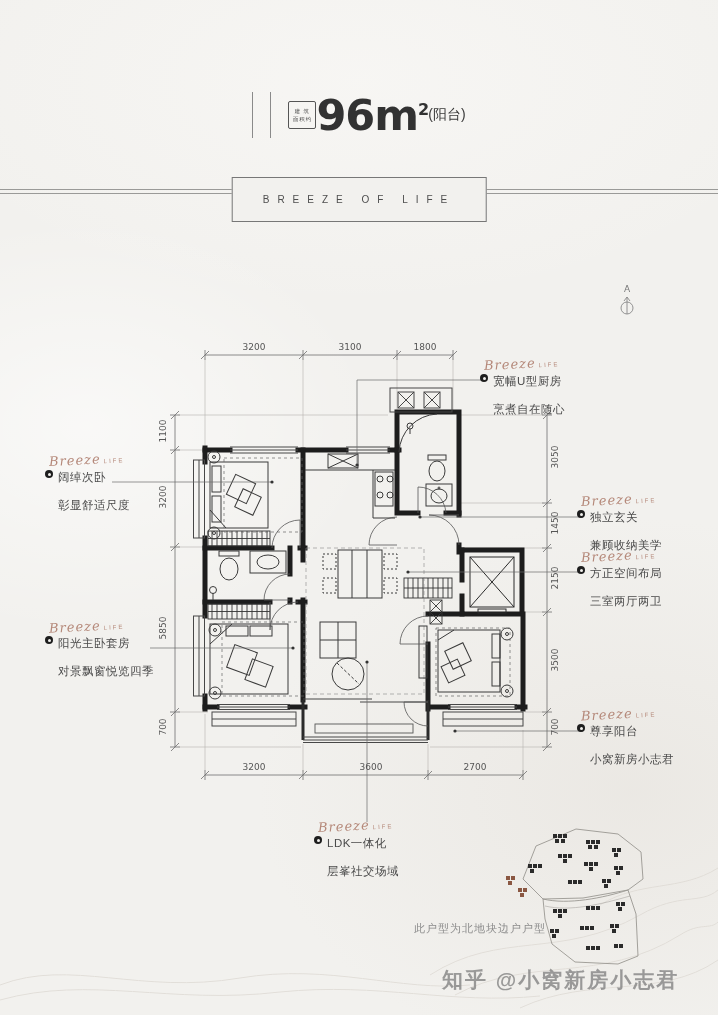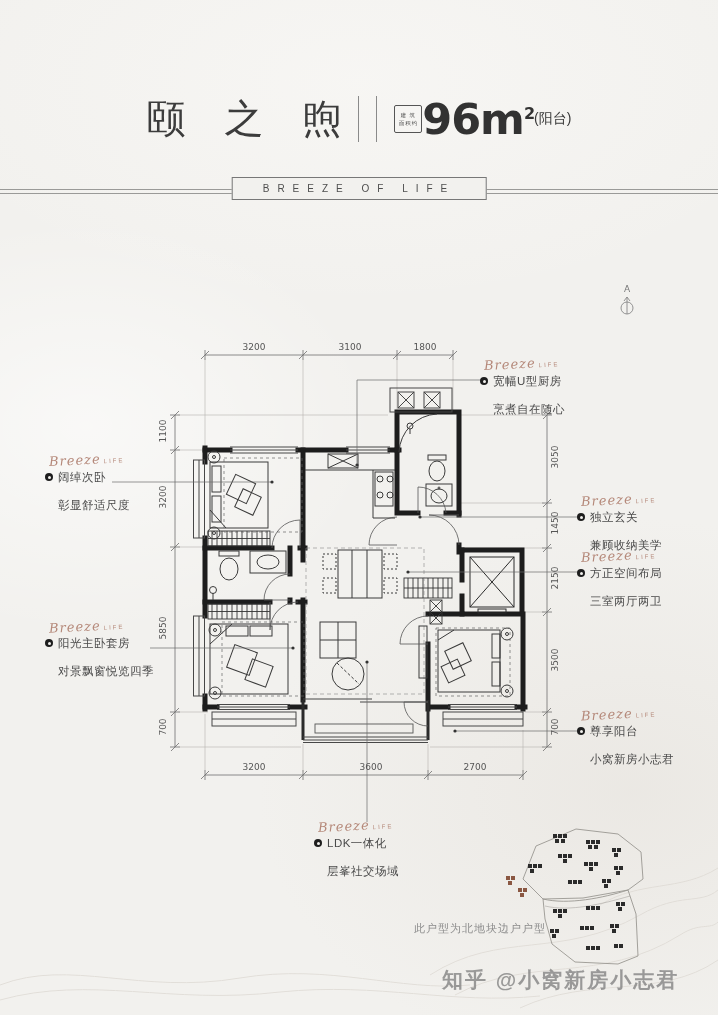--- a/index.html
+++ b/index.html
@@ -19,27 +19,27 @@
   .hdr-sub{font-size:24px;color:#3e3e3e;font-weight:500;letter-spacing:4px;margin-right:-4px}
   .area-wrap{display:flex;align-items:center;}
   .area-badge{width:26px;height:26px;border:1px solid #555;border-radius:2px;display:flex;flex-direction:column;justify-content:center;align-items:center;color:#444}
   .area-badge span{font-size:6px;line-height:8px;letter-spacing:1px;transform:scale(.9)}
   .area-num{font-family:"DejaVu Sans",sans-serif;font-size:43px;font-weight:600;color:#323232;letter-spacing:-1px;line-height:1}
   .area-num sup{font-size:16px;font-weight:600}
   .area-suf{font-size:14px;color:#3a3a3a;align-self:center;}
   
   .banner{position:absolute;top:176px;left:0;width:718px;height:30px}
   .banner .dline{position:absolute;top:13px;left:0;width:718px;height:3px;border-top:1px solid #9a9a98;border-bottom:1px solid #9a9a98}
-  .banner .bbox{position:absolute;top:1px;left:50%;transform:translateX(-50%);padding:5px 30px;border:1px solid #777;background:#f2f1ee;font-size:10px;letter-spacing:8px;color:#4e4e4e;white-space:nowrap}
+  .banner .bbox{position:absolute;top:1px;left:50%;transform:translateX(-50%);padding:16px 30px;border:1px solid #777;background:#f2f1ee;font-size:10px;letter-spacing:8px;color:#4e4e4e;white-space:nowrap}
   
   .annot{position:absolute;z-index:3;line-height:14px}
   .fl{white-space:nowrap;transform:rotate(-3deg);margin-left:4px;margin-bottom:1px}
   .flm{font-family:"DejaVu Serif",serif;font-style:italic;font-size:13px;color:#b5897a;letter-spacing:1px}
   .fls{font-family:"Liberation Sans",sans-serif;font-size:6px;color:#b5897a;letter-spacing:2px;margin-left:3px}
-  .l1{display:flex;align-items:center;gap:5px}
+  .l1{display:flex;gap:5px}
   .bullet{width:8px;height:8px;border-radius:50%;background:#1e1e1e;position:relative;flex:0 0 auto}
   .bullet::after{content:'';position:absolute;left:2.5px;top:2.5px;width:3px;height:3px;border-radius:50%;background:#f2f1ee}
   .atx{font-size:11.5px;color:#4a4a4a;letter-spacing:.5px}
   .l2{margin-left:13px;margin-top:14px}
   
   .dim{position:absolute;z-index:3;width:30px;text-align:center;font-size:9px;color:#555;font-family:"DejaVu Sans",sans-serif}
   .dimv{position:absolute;z-index:3;width:40px;text-align:center;font-size:9px;color:#555;font-family:"DejaVu Sans",sans-serif;transform:rotate(-90deg)}
   .compass{position:absolute;z-index:3;font-size:9px;color:#777;font-family:"DejaVu Sans",sans-serif}
   
   .siteCap{position:absolute;z-index:3;font-size:11px;color:#8b8b8b;letter-spacing:1px}
@@ -374,21 +374,20 @@
       <g transform="translate(20,64)">
           <rect width="4" height="4"></rect>
           <rect x="5" width="4" height="4"></rect>
           <rect x="2" y="5" width="4" height="4"></rect>
         </g>
     </g>
   </g>
 </svg>
 
 <div class="hdr">
-  <div class="hdr-title">颐 之 煦</div>
   <div class="vdiv"></div>
   <div class="vdiv"></div>
   <div class="area-wrap">
     <div class="area-badge">
       <span>建 筑</span>
       <span>面积约</span>
     </div>
     <div class="area-num"><span>96m</span><sup>2</sup></div>
     <div class="area-suf">(阳台)</div>
   </div>

